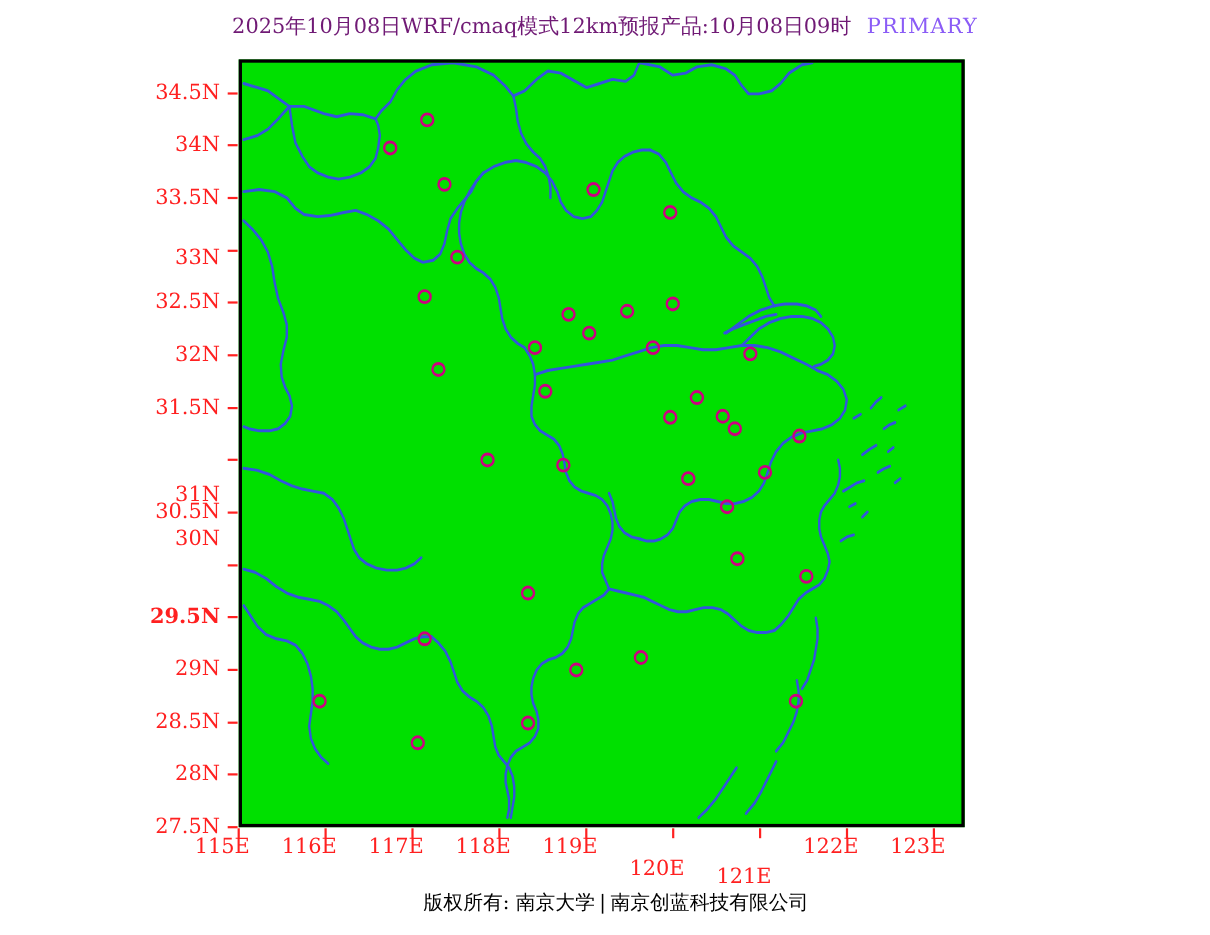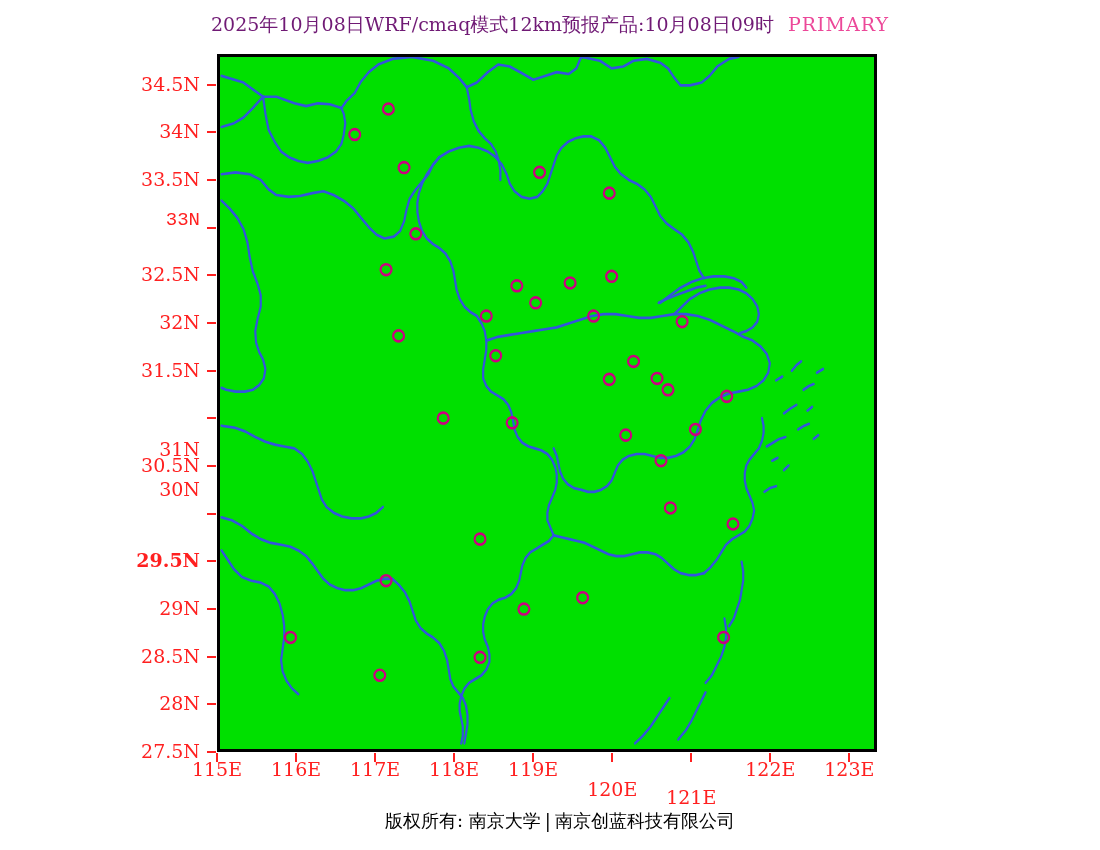--- a/index.html
+++ b/index.html
@@ -23,21 +23,21 @@
     width: 1100px;
     text-align: center;
     white-space: nowrap;
     font-family: "DejaVu Serif", serif;
     font-size: 19px;
     line-height: 22px;
     letter-spacing: 0px;
     color: #000000;
   }
   #title-bar .title-main { color: #701a75; }
-  #title-bar .title-tag  { color: #ec4899; padding-left: 14px; letter-spacing: 1px; text-align: center;}
+  #title-bar .title-tag  { color: #8b5cf6; padding-left: 14px; letter-spacing: 1px; text-align: center;}
 
   
   #plot-frame {
     position: absolute;
     left: 217px;
     top: 54px;
     width: 660px;
     height: 698px;
     box-sizing: border-box;
     border: 3px solid #000000;
@@ -62,21 +62,20 @@
     line-height: 19px;
     text-align: right;
     white-space: nowrap;
   }
   .x-tick-label {
     position: absolute;
     color: #ff2020;
     font-family: "DejaVu Serif", serif;
     font-size: 19px;
     line-height: 19px;
-    text-align: center;
     white-space: nowrap;
   }
   .tick-mark-y {
     position: absolute;
     width: 9px;
     height: 2px;
     background: #ff2020;
   }
   .tick-mark-x {
     position: absolute;
@@ -281,21 +280,21 @@
   </svg>
 </div>
 
 <div id="y-axis">
     <div class="y-tick-label" style="left: 60px; width: 140px; top: 74.5137px;">34.5N</div>
     <div class="tick-mark-y" style="left: 207px; top: 83.5137px;"></div>
     <div class="y-tick-label" style="left: 60px; width: 140px; top: 122.191px;">34N</div>
     <div class="tick-mark-y" style="left: 207px; top: 131.191px;"></div>
     <div class="y-tick-label" style="left: 60px; width: 140px; top: 169.869px;">33.5N</div>
     <div class="tick-mark-y" style="left: 207px; top: 178.869px;"></div>
-    <div class="y-tick-label" style="left: 60px; width: 140px; top: 211px; font-family: Liberation Mono, monospace;">33N</div>
+    <div class="y-tick-label" style="left: 60px; width: 140px; top: 225px;">33N</div>
     <div class="tick-mark-y" style="left: 207px; top: 226.546px;"></div>
     <div class="y-tick-label" style="left: 60px; width: 140px; top: 265.224px;">32.5N</div>
     <div class="tick-mark-y" style="left: 207px; top: 274.224px;"></div>
     <div class="y-tick-label" style="left: 60px; width: 140px; top: 312.902px;">32N</div>
     <div class="tick-mark-y" style="left: 207px; top: 321.902px;"></div>
     <div class="y-tick-label" style="left: 60px; width: 140px; top: 360.579px;">31.5N</div>
     <div class="tick-mark-y" style="left: 207px; top: 369.579px;"></div>
     <div class="y-tick-label" style="left: 60px; width: 140px; top: 408.257px; margin-top: 32px;">31N</div>
     <div class="tick-mark-y" style="left: 207px; top: 417.257px;"></div>
     <div class="y-tick-label" style="left: 60px; width: 140px; top: 455.934px;">30.5N</div>

